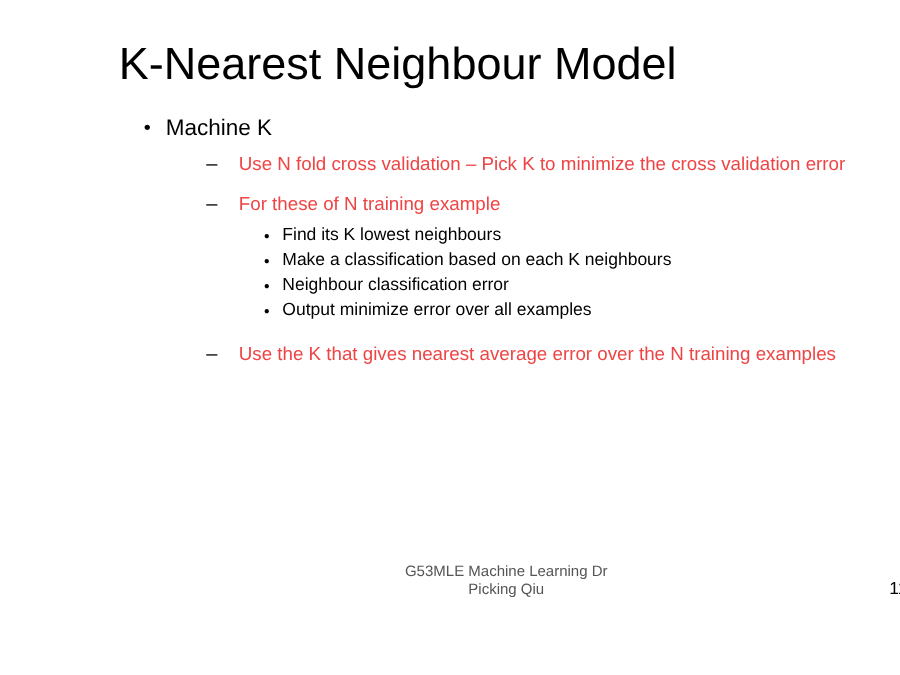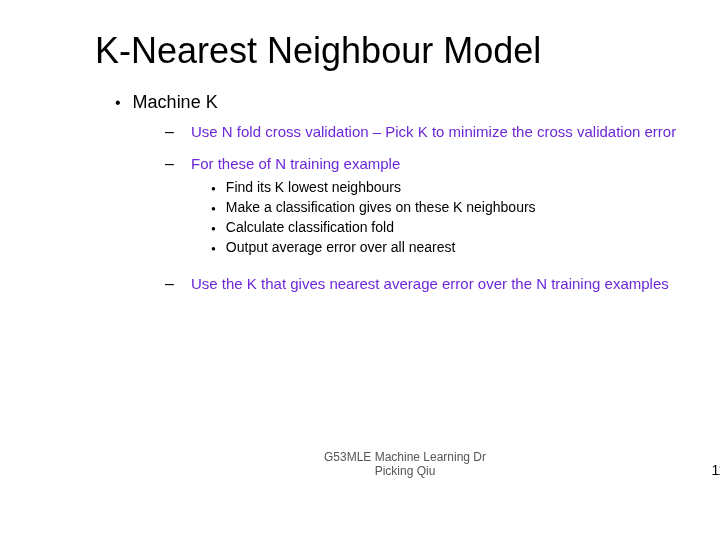--- a/index.html
+++ b/index.html
@@ -68,21 +68,21 @@
 
     .dash {
       font-size: 16px;
       margin-right: 12px;
       color: #000;
       min-width: 14px;
     }
 
     .dash-text {
       font-size: 15px;
-      color: #6d28d9;
+      color: #ef4444;
     }
 
     .nested-bullets {
       margin-left: 20px;
       margin-top: 6px;
       margin-bottom: 6px;
     }
 
     .nested-item {
       display: flex;
@@ -145,29 +145,29 @@
         <span class="dash">–</span>
         <div>
           <span class="dash-text">For these of N training example</span>
           <div class="nested-bullets">
             <div class="nested-item">
               <span class="nested-dot">●</span>
               <span class="nested-text">Find its K lowest neighbours</span>
             </div>
             <div class="nested-item">
               <span class="nested-dot">●</span>
-              <span class="nested-text">Make a classification gives on these K neighbours</span>
+              <span class="nested-text">Make a classification based on each K neighbours</span>
             </div>
             <div class="nested-item">
               <span class="nested-dot">●</span>
-              <span class="nested-text">Calculate classification fold</span>
+              <span class="nested-text">Neighbour classification error</span>
             </div>
             <div class="nested-item">
               <span class="nested-dot">●</span>
-              <span class="nested-text">Output average error over all nearest</span>
+              <span class="nested-text">Output minimize error over all examples</span>
             </div>
           </div>
         </div>
       </div>
 
       <div class="dash-item">
         <span class="dash">–</span>
         <span class="dash-text">Use the K that gives nearest average error over the N training examples</span>
       </div>
 

